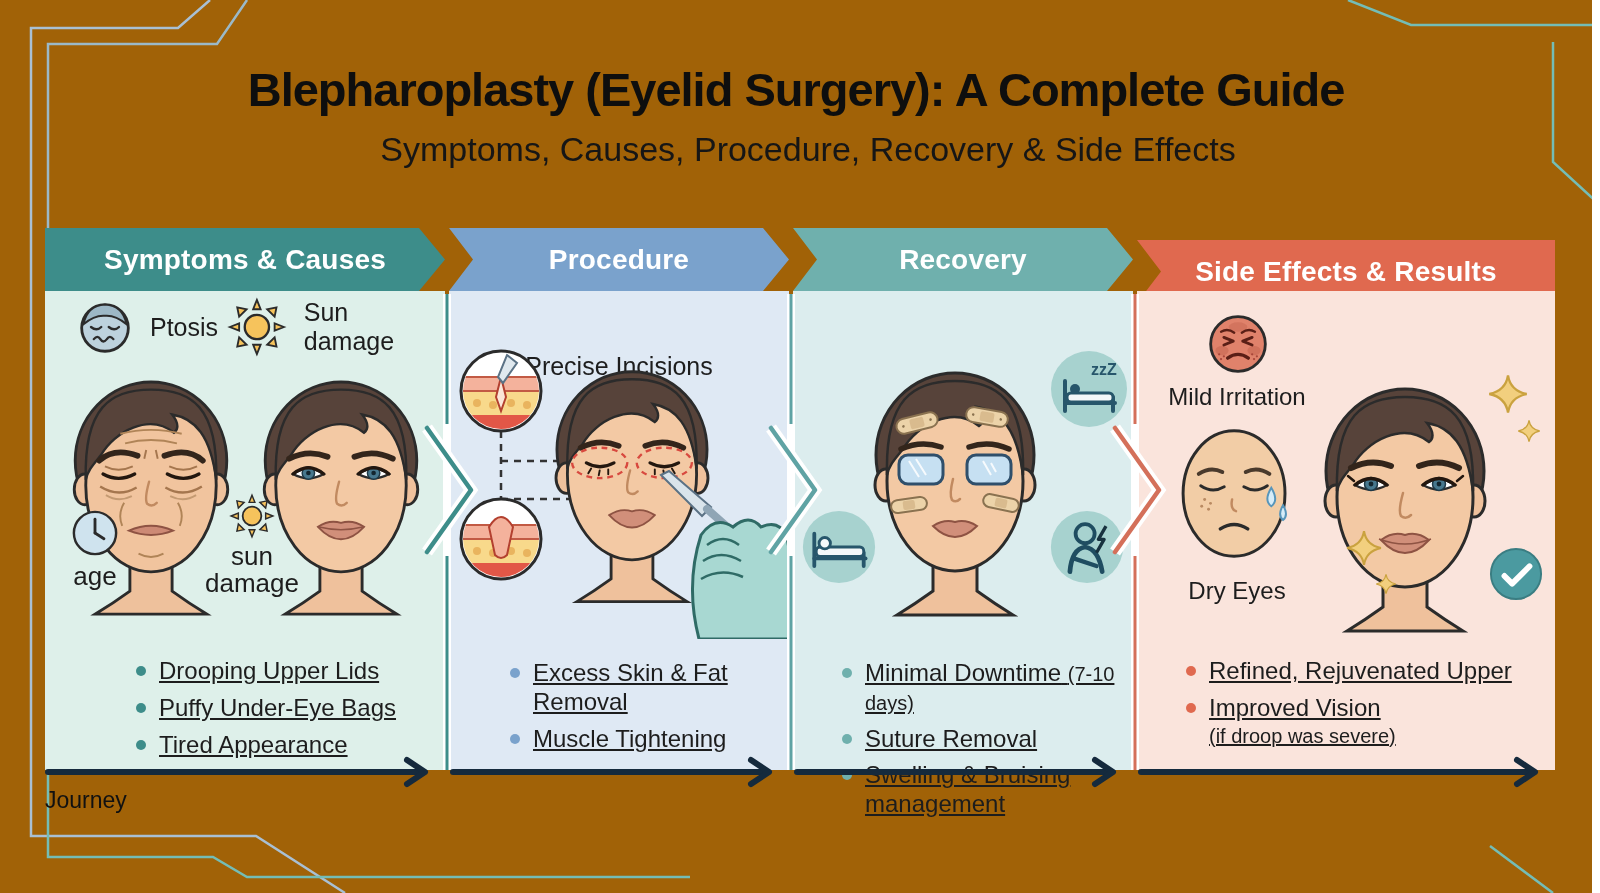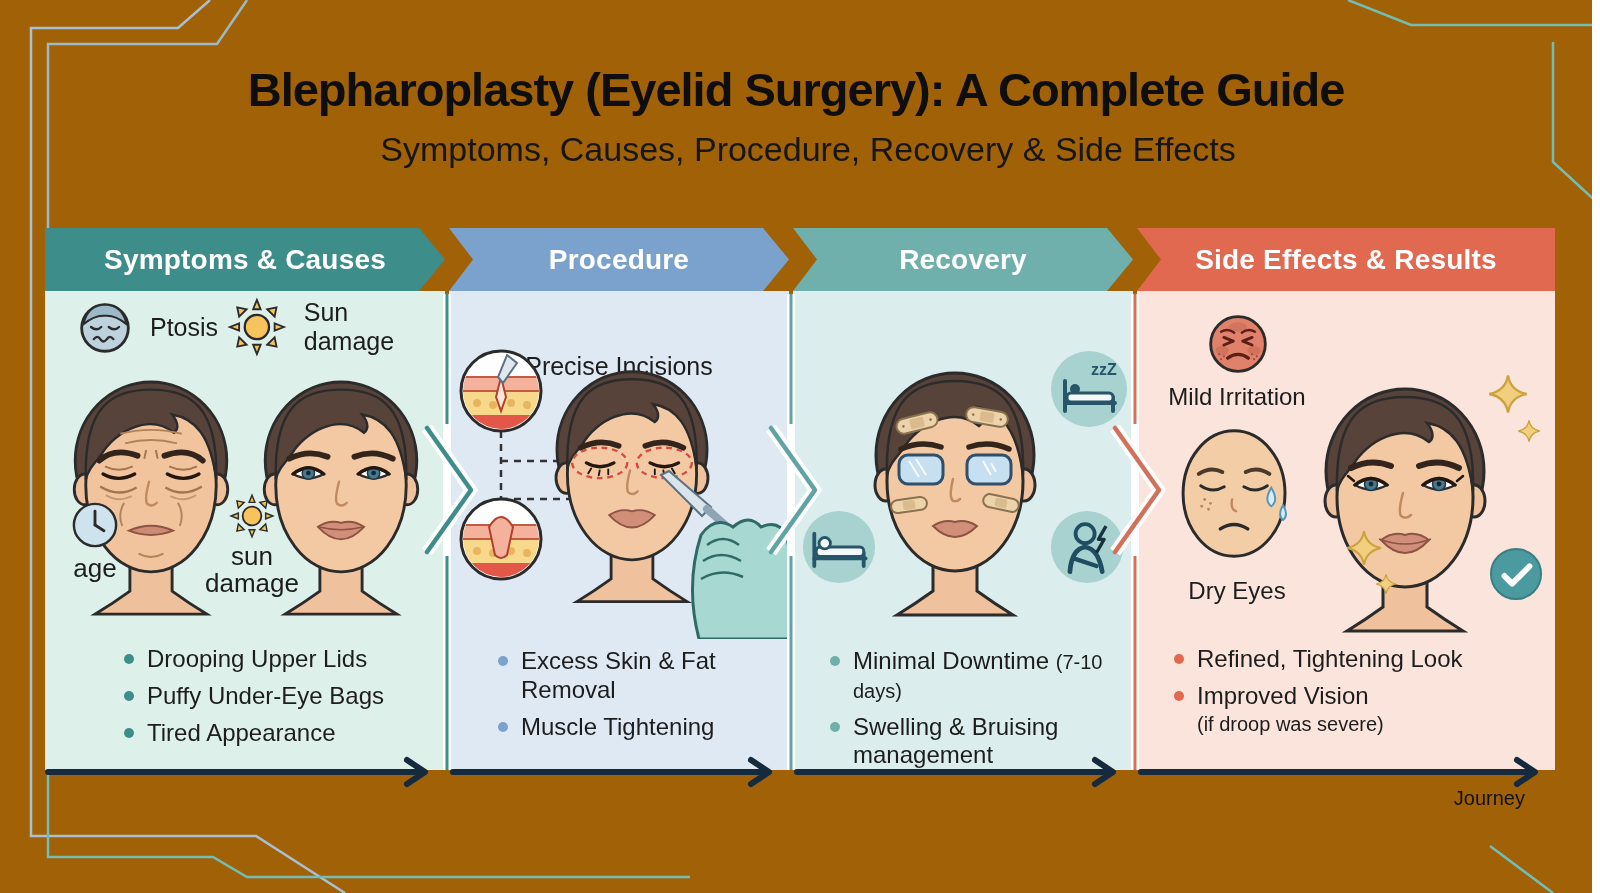--- a/index.html
+++ b/index.html
@@ -7,33 +7,33 @@
           font-family:"Liberation Sans",sans-serif;color:#1d1d1d;}
   .abs{position:absolute;}
   .title{left:0;right:0;top:62px;text-align:center;font-size:47px;font-weight:bold;letter-spacing:-1px;color:#0e0e0e;}
   .subtitle{left:0;right:0;top:130px;text-align:center;font-size:34px;color:#161616;padding-left:24px;}
   .band{left:45px;top:228px;width:1510px;height:542px;}
   .panel{position:absolute;top:0;height:542px;}
   .phead{position:absolute;top:0;left:0;right:0;height:63px;display:flex;align-items:center;justify-content:center;
          color:#fff;font-size:28px;font-weight:bold;letter-spacing:.2px;}
   .cp-first{clip-path:polygon(0 0,calc(100% - 26px) 0,100% 50%,calc(100% - 26px) 100%,0 100%);}
   .cp-mid{clip-path:polygon(0 0,calc(100% - 26px) 0,100% 50%,calc(100% - 26px) 100%,0 100%,24px 50%);}
-  .cp-last{clip-path:polygon(0 0,100% 0,100% 100%,0 100%,24px 50%);}
+  .cp-last{clip-path:polygon(0 0,100% 0,100% 100%,0 100%,24px 50%);margin-top:12px;}
   .pbody{position:absolute;top:63px;left:0;right:0;bottom:0;}
-  .bullets{list-style:none;margin:4px;padding:0;font-size:24px;line-height:1.2;position:absolute;}
+  .bullets{list-style:none;margin:16px;padding:0;font-size:24px;line-height:1.2;position:absolute;text-decoration:underline;}
   .bullets li{position:relative;padding-left:26px;margin-bottom:8px;}
   .bullets li::before{content:"";position:absolute;left:3px;top:9px;width:10px;height:10px;border-radius:50%;background:var(--bcol);}
   .b1{--bcol:#3d8d8a;} .b2{--bcol:#7aa2cc;} .b3{--bcol:#6fb0ad;} .b4{--bcol:#e0694f;}
   .note{font-size:20px;}
   .sub{font-size:20px;line-height:1.15;margin-top:2px;}
   .iconlabel{position:absolute;display:flex;align-items:center;gap:17px;font-size:25px;}
   .anno{position:absolute;display:flex;flex-direction:column;align-items:center;gap:4px;font-size:26px;line-height:1.05;text-align:center;}
   .cap{position:absolute;left:0;right:0;text-align:center;font-size:25px;margin-top:45px;}
   .lbl{position:absolute;text-align:center;font-size:24px;}
-  .journey{left:45px;width:1480px;top:787px;text-align:right;font-size:20px;color:#111;}
+  .journey{left:45px;width:1480px;top:787px;text-align:left;font-size:23px;color:#111;}
   svg{display:block;}
 </style>
 </head>
 <body>
 
 <div class="canvas">
 
   <svg class="abs" style="left:0;top:0;width:1600px;height:893px" viewBox="0 0 1600 893" fill="none">
     <path d="M210 0 L178 28 L31 28 L31 836 L256 836 L345 893" stroke="#a9c0d4" stroke-width="2.5"></path>
     <path d="M247 0 L217 44 L48 44 L48 640" stroke="#9bb9c8" stroke-width="2.5"></path>
@@ -121,21 +121,21 @@
           <path d="M50 122 Q66 109 82 122" stroke="#23170f" stroke-width="3.5" fill="none" stroke-linecap="round"></path>
           <path d="M118 122 Q134 111 150 122 Q134 131 118 122 Z" fill="#fff" stroke="#2b2b2b" stroke-width="2.5"></path>
           <circle cx="134" cy="121" r="6.5" fill="#47788e" stroke="#1e3947" stroke-width="1.5"></circle>
           <circle cx="134" cy="121" r="2.4" fill="#13262f"></circle>
           <path d="M118 122 Q134 109 150 122" stroke="#23170f" stroke-width="3.5" fill="none" stroke-linecap="round"></path>
           <path d="M98 130 Q93 148 96 153 Q101 157 106 152" stroke="#c18a60" stroke-width="2.5" fill="none" stroke-linecap="round"></path>
           <path d="M76 177 Q88 169 100 173 Q112 169 124 177 Q112 190 100 190 Q88 190 76 177 Z" fill="#d18f7a" stroke="#8e5343" stroke-width="2"></path>
           <path d="M76 177 Q100 183 124 177" stroke="#8e5343" stroke-width="1.5" fill="none"></path>
         </svg>
 
-        <div class="anno" style="left:10px;top:208px;width:80px">
+        <div class="anno" style="left:10px;top:216px;width:80px">
           <svg width="52" height="52" viewBox="0 0 64 64">
             <circle cx="32" cy="32" r="26" fill="#cfe3ee" stroke="#2b2b2b" stroke-width="3"></circle>
             <path d="M32 32 L32 15" stroke="#2b2b2b" stroke-width="3.5" stroke-linecap="round"></path>
             <path d="M32 32 L43 39" stroke="#2b2b2b" stroke-width="3.5" stroke-linecap="round"></path>
           </svg>
           <span>age</span>
         </div>
 
         <div class="anno" style="left:152px;top:202px;width:110px">
           <svg width="46" height="46" viewBox="0 0 64 64">
@@ -313,20 +313,21 @@
         <svg class="abs" style="left:256px;top:218px;width:76px;height:76px" viewBox="0 0 80 80">
           <circle cx="40" cy="40" r="38" fill="#a7d2cf"></circle>
           <circle cx="38" cy="26" r="10" fill="#a7d2cf" stroke="#1f4d61" stroke-width="4"></circle>
           <path d="M22 66 Q24 42 38 40 Q52 42 56 66" stroke="#1f4d61" stroke-width="5" fill="none" stroke-linecap="round"></path>
           <path d="M26 52 L50 60" stroke="#1f4d61" stroke-width="4.5" stroke-linecap="round"></path>
           <polyline points="60,18 52,32 58,32 50,46" stroke="#18323f" stroke-width="3.5" fill="none" stroke-linejoin="round"></polyline>
         </svg>
 
         <ul class="bullets b3" style="left:30px;top:352px;width:300px">
           <li><span>Minimal Downtime</span> <span class="note">(7-10 days)</span></li>
+          <li><span>Suture Removal</span></li>
           <li><span>Swelling &amp; Bruising management</span></li>
         </ul>
       </div>
     </div>
 
     <div class="panel" style="left:1092px;width:418px">
       <div class="phead cp-last" style="background:#e0694f">Side Effects &amp; Results</div>
       <div class="pbody" style="background:#fae4dc">
 
         <svg class="abs" style="left:68px;top:20px;width:66px;height:66px" viewBox="0 0 70 70">
@@ -399,21 +400,21 @@
         </svg>
         <svg class="abs" style="left:238px;top:282px;width:22px;height:22px" viewBox="-18 -18 36 36">
           <path d="M0 -16 Q2 -3 16 0 Q2 3 0 16 Q-2 3 -16 0 Q-2 -3 0 -16 Z" fill="#f2cf7e" stroke="#caa23f" stroke-width="2"></path>
         </svg>
         <svg class="abs" style="left:352px;top:256px;width:54px;height:54px" viewBox="-28 -28 56 56">
           <circle r="26" fill="#4b9aa0" stroke="#3a7d82" stroke-width="2"></circle>
           <path d="M-12 2 L-4 10 L14 -8" stroke="#fff" stroke-width="6" fill="none" stroke-linecap="round" stroke-linejoin="round"></path>
         </svg>
 
         <ul class="bullets b4" style="left:30px;top:350px;width:370px">
-          <li><span>Refined, Tightening Look</span></li>
+          <li><span>Refined, Rejuvenated Upper</span></li>
           <li><span>Improved Vision</span><div class="sub">(if droop was severe)</div></li>
         </ul>
       </div>
     </div>
 
     <svg class="abs" style="left:0;top:0;width:1510px;height:542px;pointer-events:none" viewBox="0 0 1510 542" fill="none">
       <g>
         <path d="M402 66 V542" stroke="#ffffff" stroke-width="8"></path>
         <path d="M382 200 L426 262 L382 324" stroke="#ffffff" stroke-width="12"></path>
         <path d="M402 66 V196" stroke="#3d8d8a" stroke-width="3"></path>

